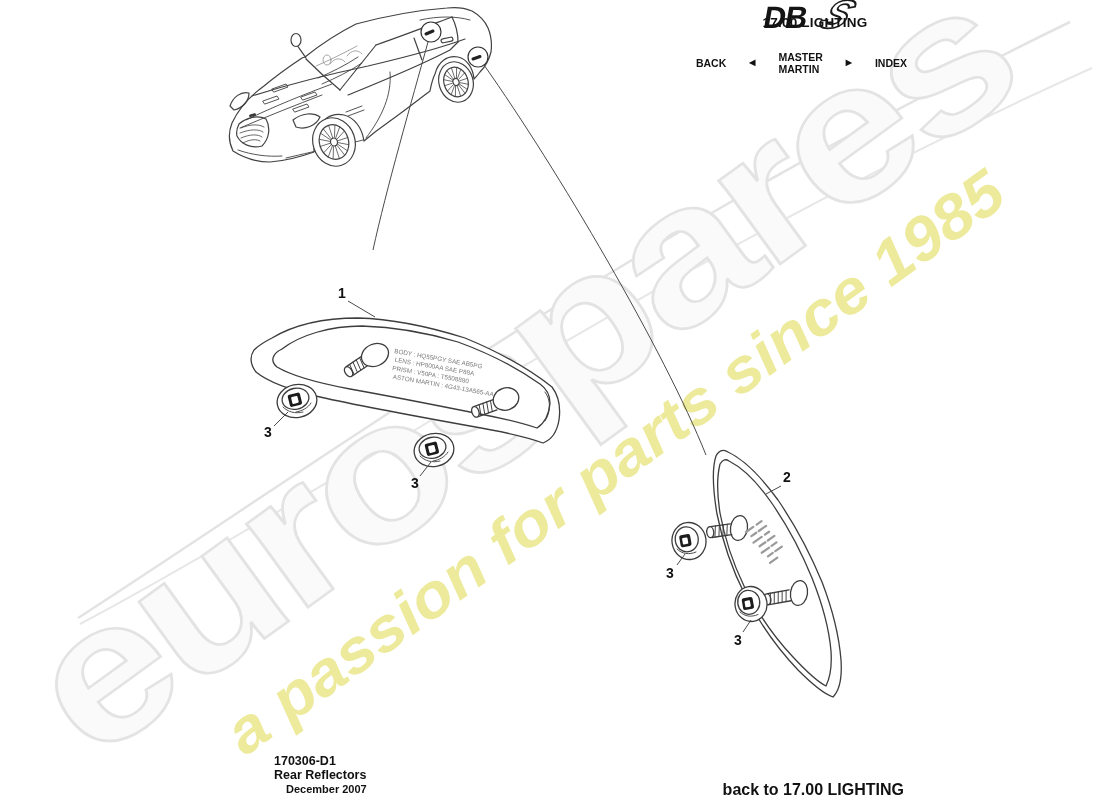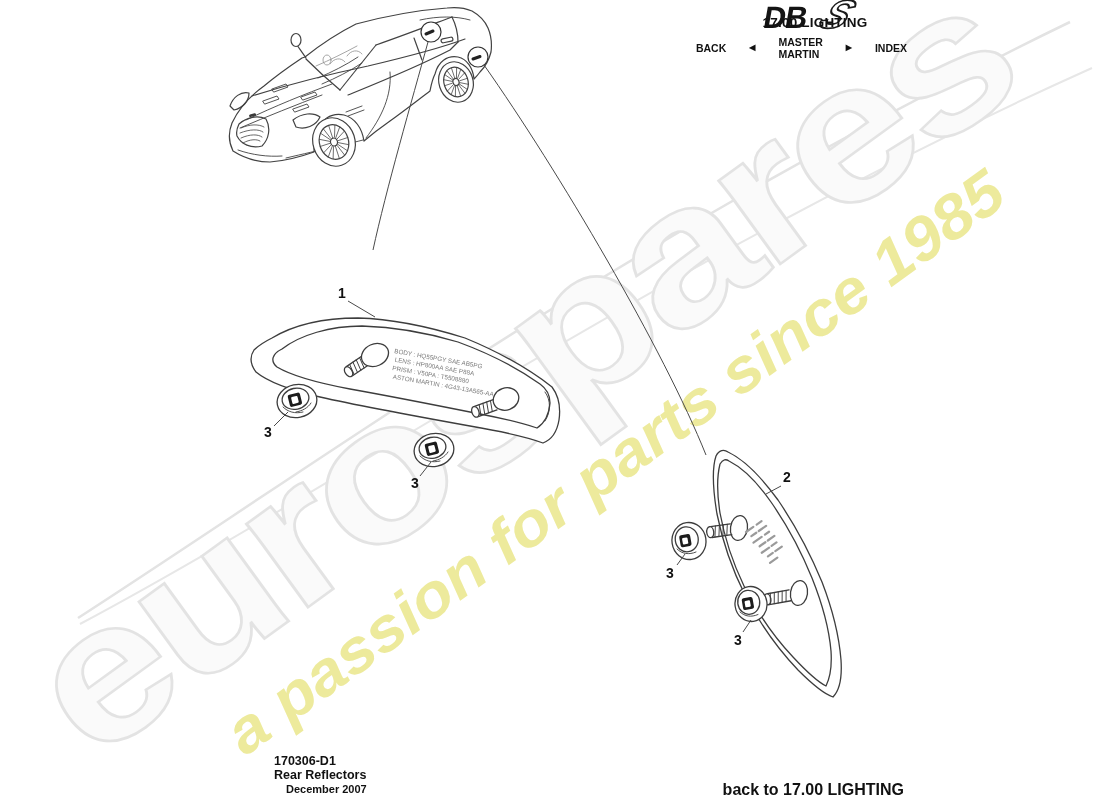--- a/index.html
+++ b/index.html
@@ -4,21 +4,21 @@
 <style>
   html,body{margin:0;padding:0;background:#fff;}
   .page{position:relative;width:1100px;height:800px;background:#ffffff;overflow:hidden;
         font-family:"Liberation Sans",sans-serif;color:#111;}
   .art{position:absolute;left:0;top:0;}
   svg{overflow:visible;}
   
   .logo-box{position:absolute;left:758px;top:1px;width:120px;height:34px;}
   .hdr-section{position:absolute;left:742px;top:15px;width:146px;text-align:center;
                font-size:13.5px;font-weight:bold;letter-spacing:.2px;}
-  .hdr-nav{position:absolute;left:714px;top:36px;width:175px;display:flex;gap:23px;
+  .hdr-nav{position:absolute;left:714px;top:51px;width:175px;display:flex;gap:23px;
            align-items:center;justify-content:center;font-size:10.5px;font-weight:bold;}
   .hdr-nav .arr{font-size:8px;position:relative;top:-1px;}
   
   .doc-block{position:absolute;left:234px;top:754px;line-height:14px;margin-left:40px;}
   .doc-number,.doc-title{font-size:12.5px;font-weight:bold;}
   .doc-date{font-size:11px;font-weight:bold;padding-left:12px;}
   .idx-link{position:absolute;left:704px;top:781px;width:200px;font-size:16px;font-weight:bold;text-align:right;}
 </style>
 </head>
 <body>

